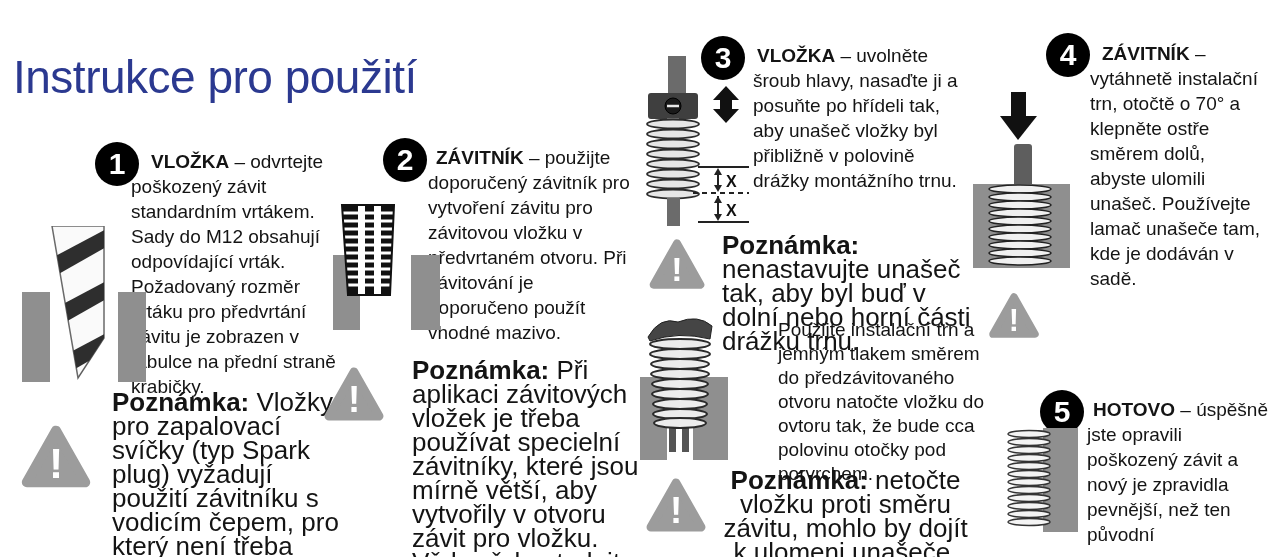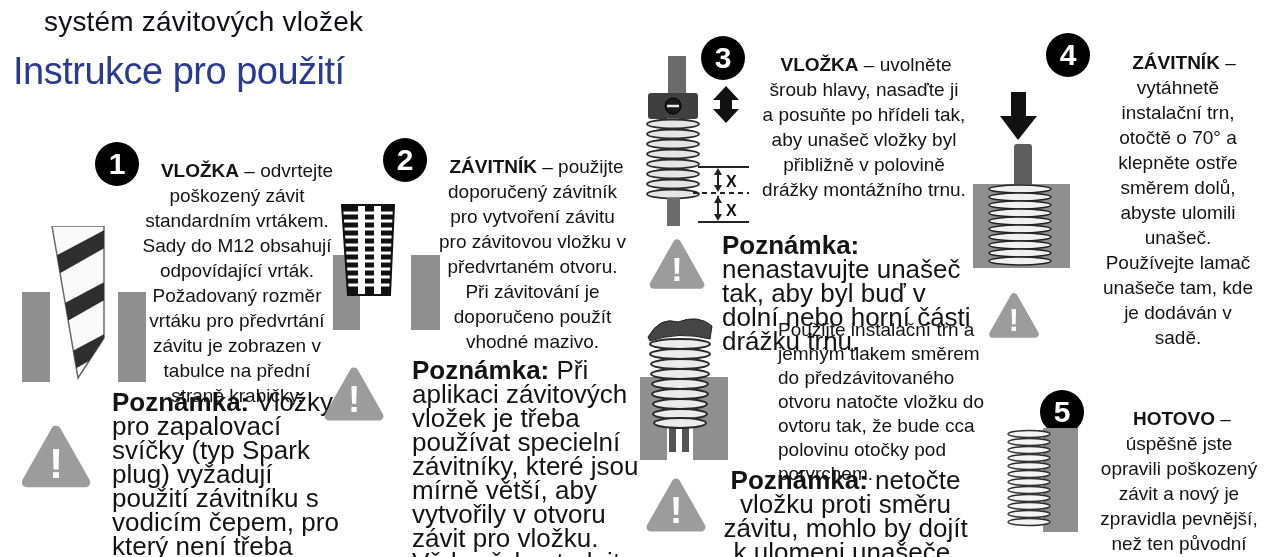--- a/index.html
+++ b/index.html
@@ -1,21 +1,21 @@
 <!DOCTYPE html>
 <html><head>
 <meta charset="utf-8">
 <style>
   html,body{margin:0;padding:0;background:#ffffff;}
   .page{position:relative;width:1269px;height:557px;background:#fff;overflow:hidden;
         font-family:"Liberation Sans","DejaVu Sans",sans-serif;color:#141414;}
   .subtitle{position:absolute;left:44px;top:6px;font-size:28px;color:#101018;letter-spacing:.2px;}
-  .pagetitle{position:absolute;left:13px;top:50px;font-size:38px;color:#2b3990;letter-spacing:-.5px;}
+  .pagetitle{position:absolute;left:13px;top:50px;font-size:46px;color:#2b3990;letter-spacing:-.5px;}
   .step{position:absolute;}
-  .step p{margin:12px;font-size:19px;line-height:25px;text-align:center;}
+  .step p{margin:3px;font-size:19px;line-height:25px;}
   .badge{position:absolute;width:44px;height:44px;border-radius:50%;background:#000;color:#fff;
          font-weight:bold;font-size:30px;text-align:center;line-height:44px;}
   .note{position:absolute;}
   .note p{margin:0;font-size:26px;line-height:24px;}
   .extra{position:absolute;font-size:19px;line-height:24px;}
   svg.illu,svg.warn{position:absolute;display:block;}
   b{font-weight:bold;}
 </style>
 </head>
 <body>
@@ -24,21 +24,20 @@
 
   <svg width="0" height="0" style="position:absolute">
     <defs>
       <symbol id="warn" viewBox="0 0 64 58">
         <polygon points="32,6 58,52 6,52" fill="#9c9c9c" stroke="#9c9c9c" stroke-width="9" stroke-linejoin="round"></polygon>
         <text x="32" y="48" text-anchor="middle" font-size="38" font-weight="bold" fill="#ffffff">!</text>
       </symbol>
     </defs>
   </svg>
 
-  <div class="subtitle">systém závitových vložek</div>
   <div class="pagetitle">Instrukce pro použití</div>
 
   <div class="step" style="left:128px;top:146px;width:218px;">
     <span class="badge" style="left:-33px;top:-4px;">1</span>
     <p style="text-indent:20px;"><b>VLOŽKA</b> <span>– odvrtejte poškozený závit standardním vrtákem. Sady do M12 obsahují odpovídající vrták. Požadovaný rozměr vrtáku pro předvrtání závitu je zobrazen v tabulce na přední straně krabičky.</span></p>
   </div>
 
   <svg class="illu" style="left:18px;top:226px;" width="130" height="160" viewBox="0 0 130 160">
     <rect x="4" y="66" width="28" height="90" fill="#8f8f8f"></rect>
     <rect x="100" y="66" width="28" height="90" fill="#8f8f8f"></rect>

